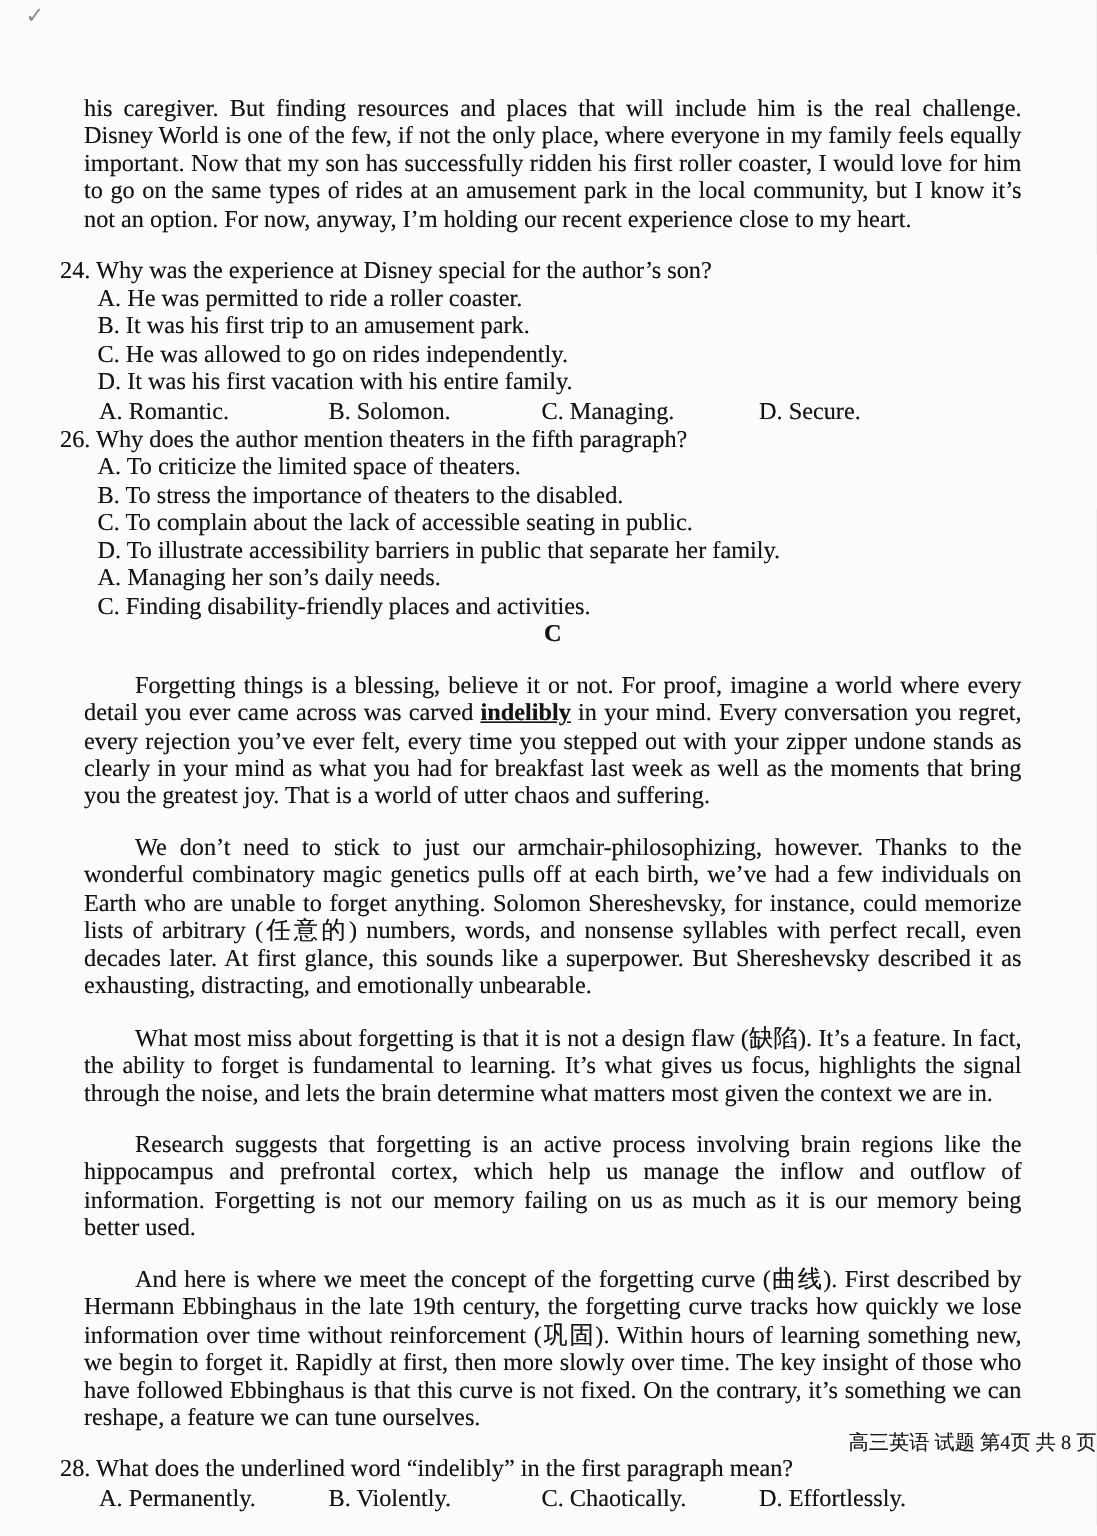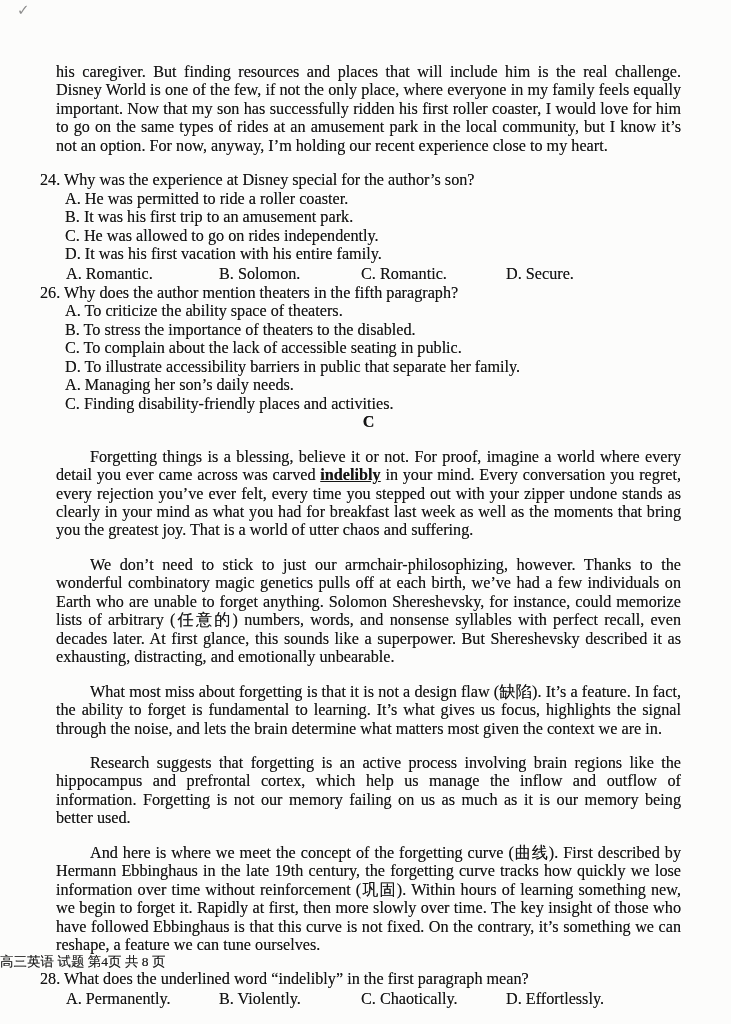--- a/index.html
+++ b/index.html
@@ -53,21 +53,21 @@
   }
   .kw {
     font-weight: bold;
     text-decoration: underline;
   }
   .footer {
     position: absolute;
     left: 0;
     right: 0;
     top: 953px;
-    text-align: left;
+    text-align: right;
     font-size: 13.5px;
     color: #1c1c1c;
     text-shadow: 0 0 0.4px rgba(20,20,20,0.5);
   }
 </style>
 </head>
 <body>
 
 <div class="page">
 
@@ -82,28 +82,28 @@
       <p class="opt">A. He was permitted to ride a roller coaster.</p>
       <p class="opt">B. It was his first trip to an amusement park.</p>
       <p class="opt">C. He was allowed to go on rides independently.</p>
       <p class="opt">D. It was his first vacation with his entire family.</p>
     </div>
 
     <div class="question">
       <p class="opt-row">
         <span class="c1">A. Romantic.</span>
         <span class="c2">B. Solomon.</span>
-        <span class="c3">C. Romantic.</span>
+        <span class="c3">C. Managing.</span>
         <span class="c4">D. Secure.</span>
       </p>
     </div>
 
     <div class="question">
       <p class="stem">26. Why does the author mention theaters in the fifth paragraph?</p>
-      <p class="opt">A. To criticize the ability space of theaters.</p>
+      <p class="opt">A. To criticize the limited space of theaters.</p>
       <p class="opt">B. To stress the importance of theaters to the disabled.</p>
       <p class="opt">C. To complain about the lack of accessible seating in public.</p>
       <p class="opt">D. To illustrate accessibility barriers in public that separate her family.</p>
     </div>
 
     <div class="question">
       <p class="opt">A. Managing her son’s daily needs.</p>
       <p class="opt">C. Finding disability-friendly places and activities.</p>
     </div>
 

